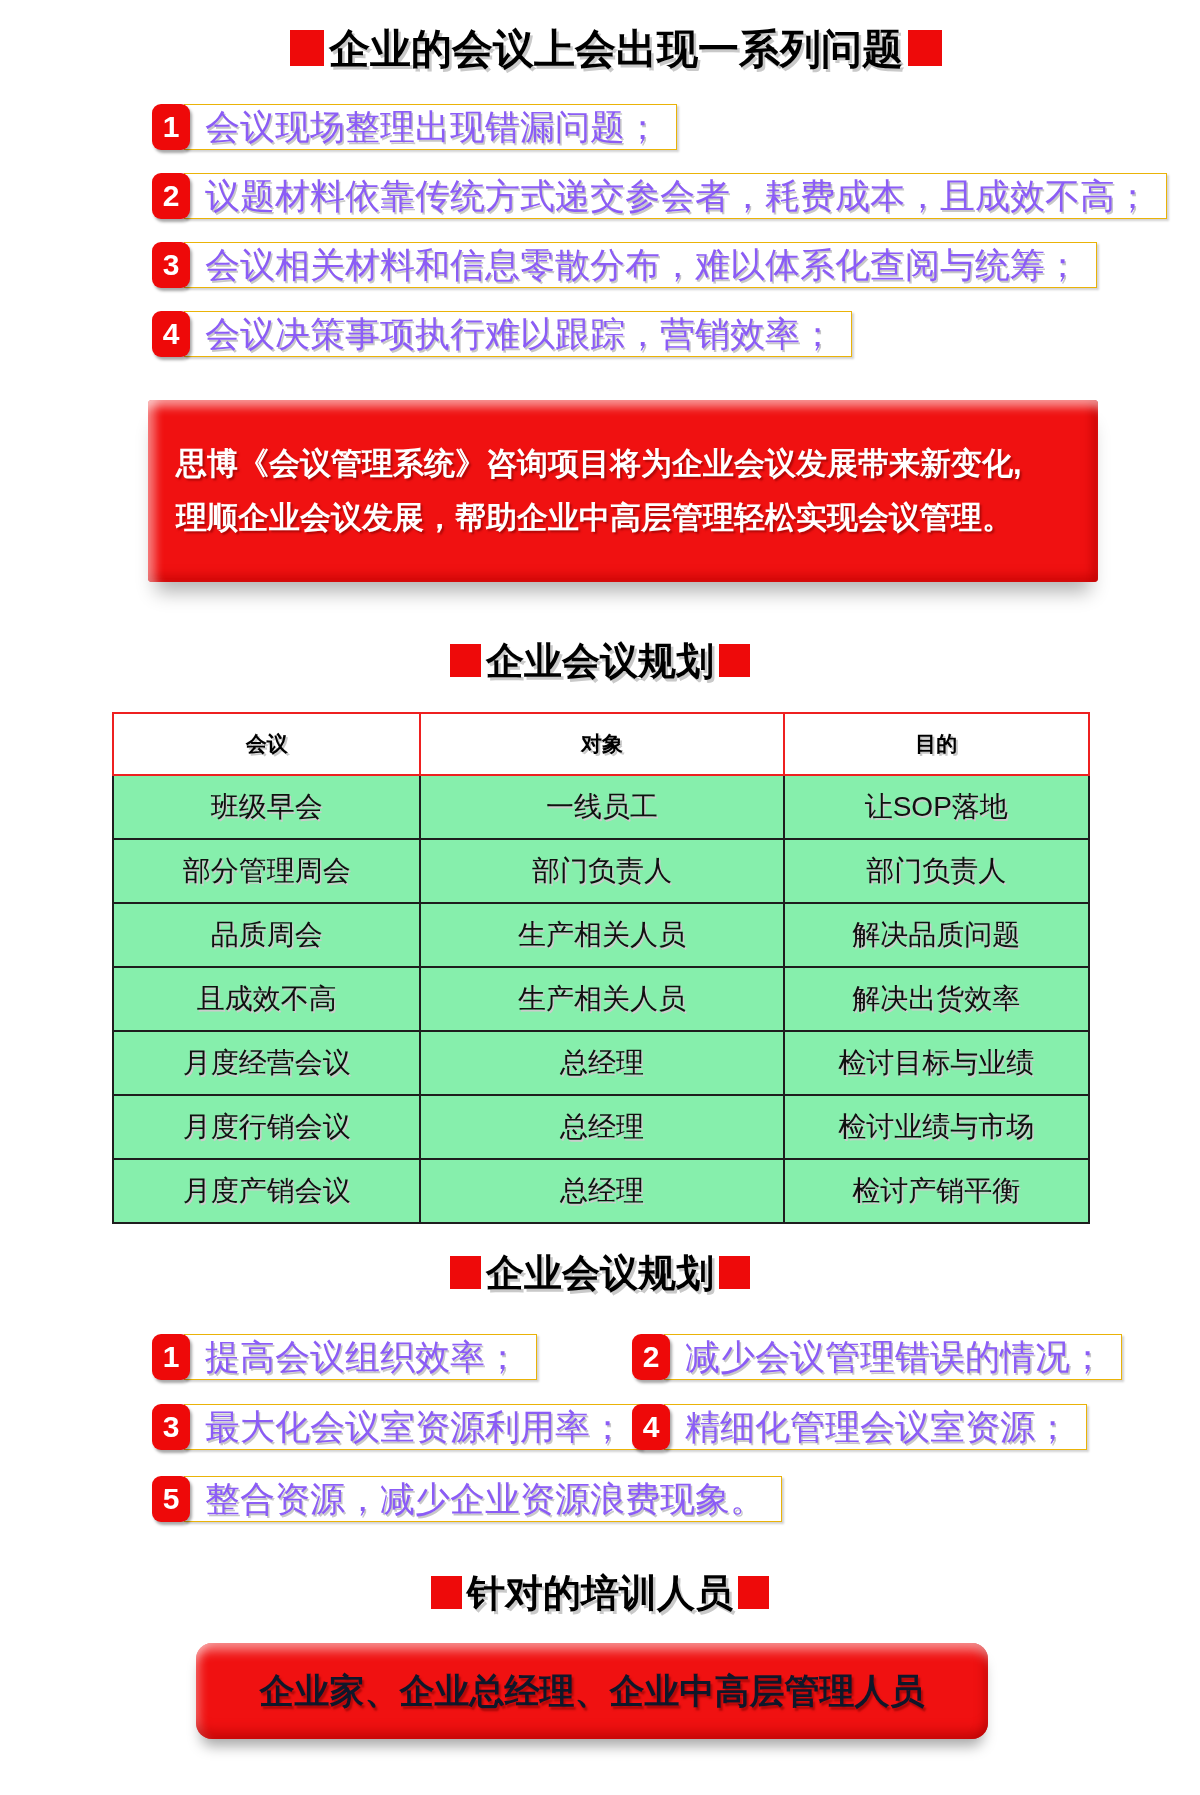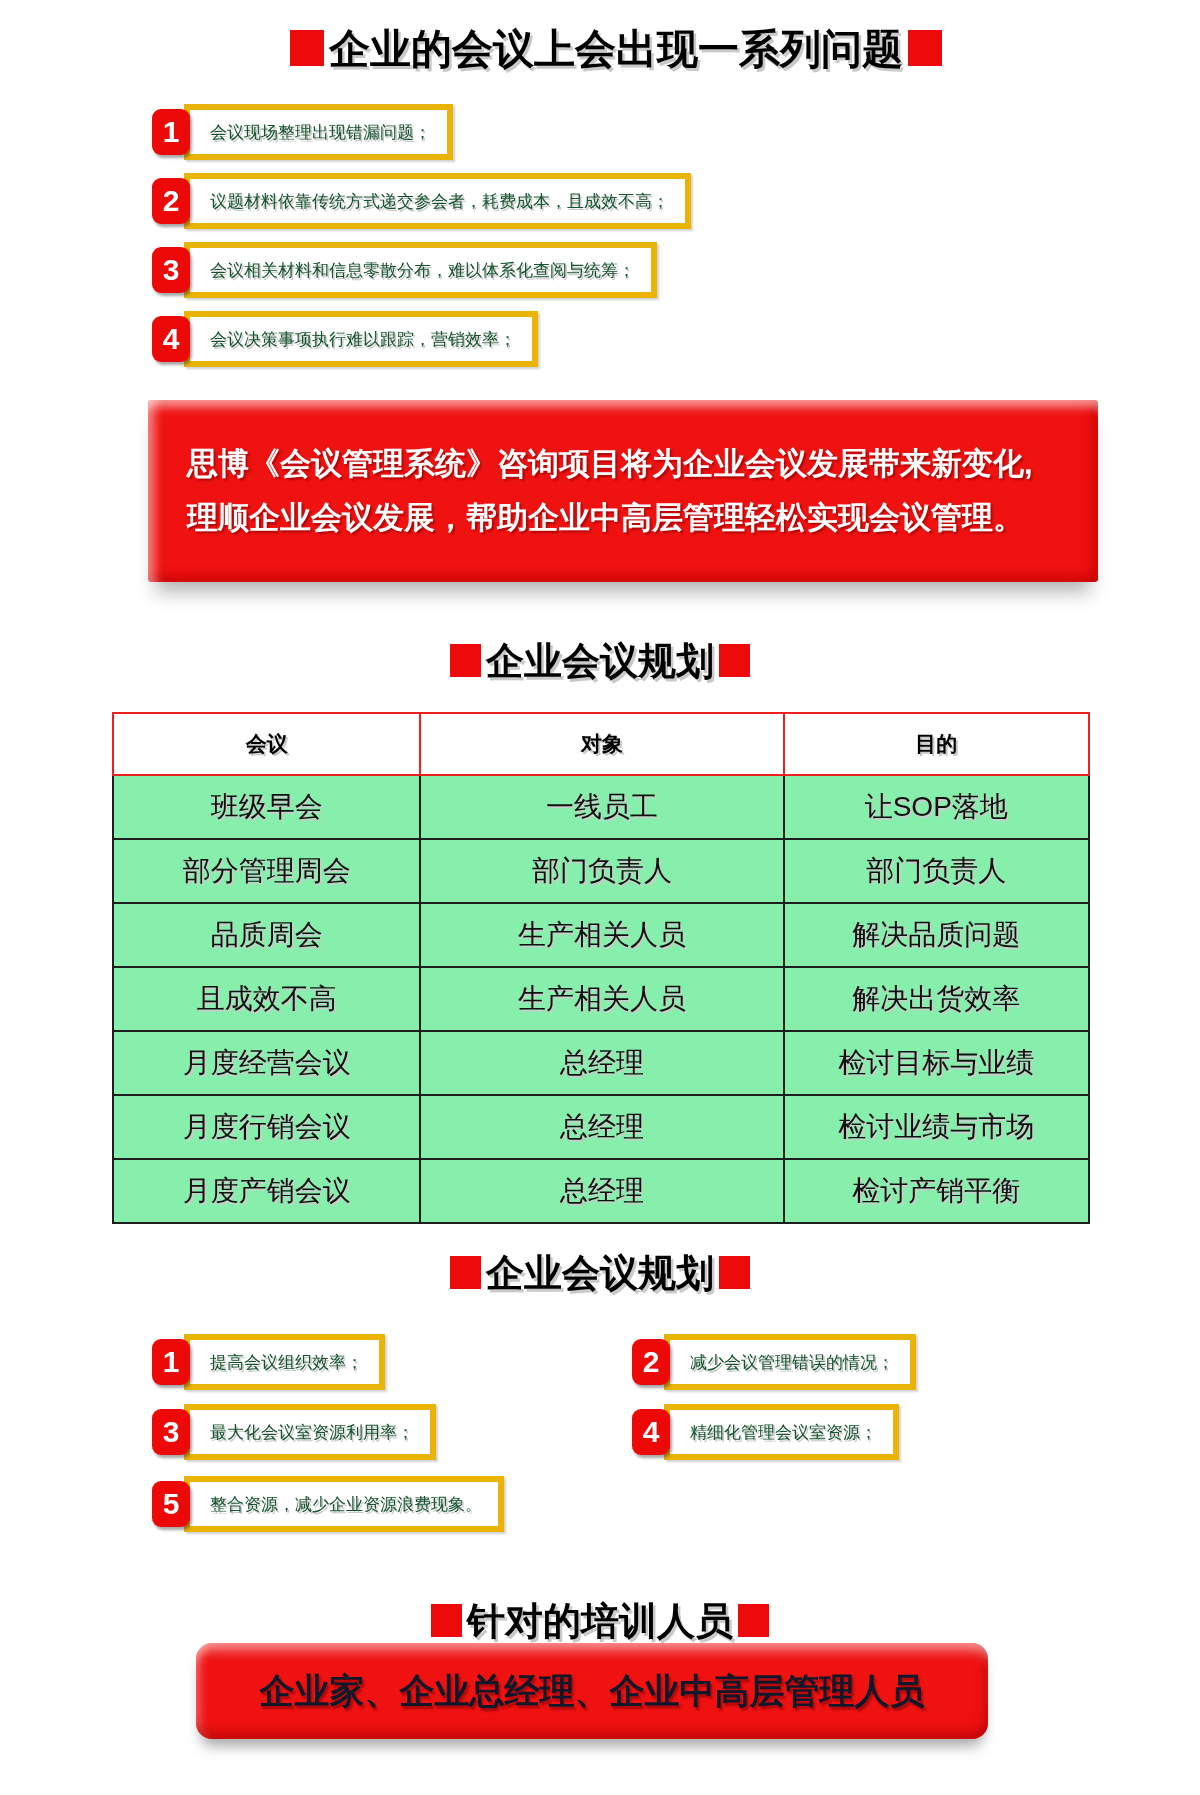--- a/index.html
+++ b/index.html
@@ -52,46 +52,46 @@
     align-items:center;
     justify-content:center;
     box-shadow:2px 3px 3px rgba(0,0,0,.35);
     position:relative;
     z-index:2;
     flex:none;
   }
   .ibox{
     margin-left:-6px;
     background:#fff;
-    border:6px solid #eab308;
+    border:1px solid #eab308;
     box-shadow:2px 2px 2px rgba(0,0,0,.18);
     height:44px;
     display:flex;
     align-items:center;
     padding:0 16px 0 20px;
-    font-size:17px;
-    color:#14532d;
+    font-size:35px;
+    color:#8b5cf6;
     text-shadow:1.5px 1.5px 0 #c8c8c8;
     white-space:nowrap;
   }
 
   
   .banner1{
     position:absolute;
     left:148px;
     top:400px;
     width:950px;
     height:182px;
     background:#f01111;
     border-radius:4px;
     display:flex;
     flex-direction:column;
     justify-content:center;
     gap:12px;
-    padding:0 39px;
+    padding:0 28px;
     box-sizing:border-box;
     box-shadow:
       inset 0 14px 10px -7px rgba(255,255,255,.55),
       inset 14px 0 10px -7px rgba(255,255,255,.45),
       inset -14px 0 10px -7px rgba(185,0,0,.55),
       inset 0 -14px 10px -7px rgba(185,0,0,.55),
       0 18px 18px -8px rgba(0,0,0,.30);
   }
   .banner1 .line{
     color:#fff;
@@ -278,21 +278,21 @@
         <span>精细化管理会议室资源；</span>
       </div>
   </div>
   <div class="num-item" style="left:152px;top:1476px;">
     <div class="badge">5</div>
     <div class="ibox">
         <span>整合资源，减少企业资源浪费现象。</span>
       </div>
   </div>
 
-  <div class="sec-title t-sub" style="top:1568px;margin-top:28px;">
+  <div class="sec-title t-sub" style="top:1568px;">
     <span class="sq"></span><span>针对的培训人员</span><span class="sq"></span>
   </div>
 
   <div class="banner2">
     <span class="line">企业家、企业总经理、企业中高层管理人员</span>
   </div>
 
 </div>
 
 </body></html>

